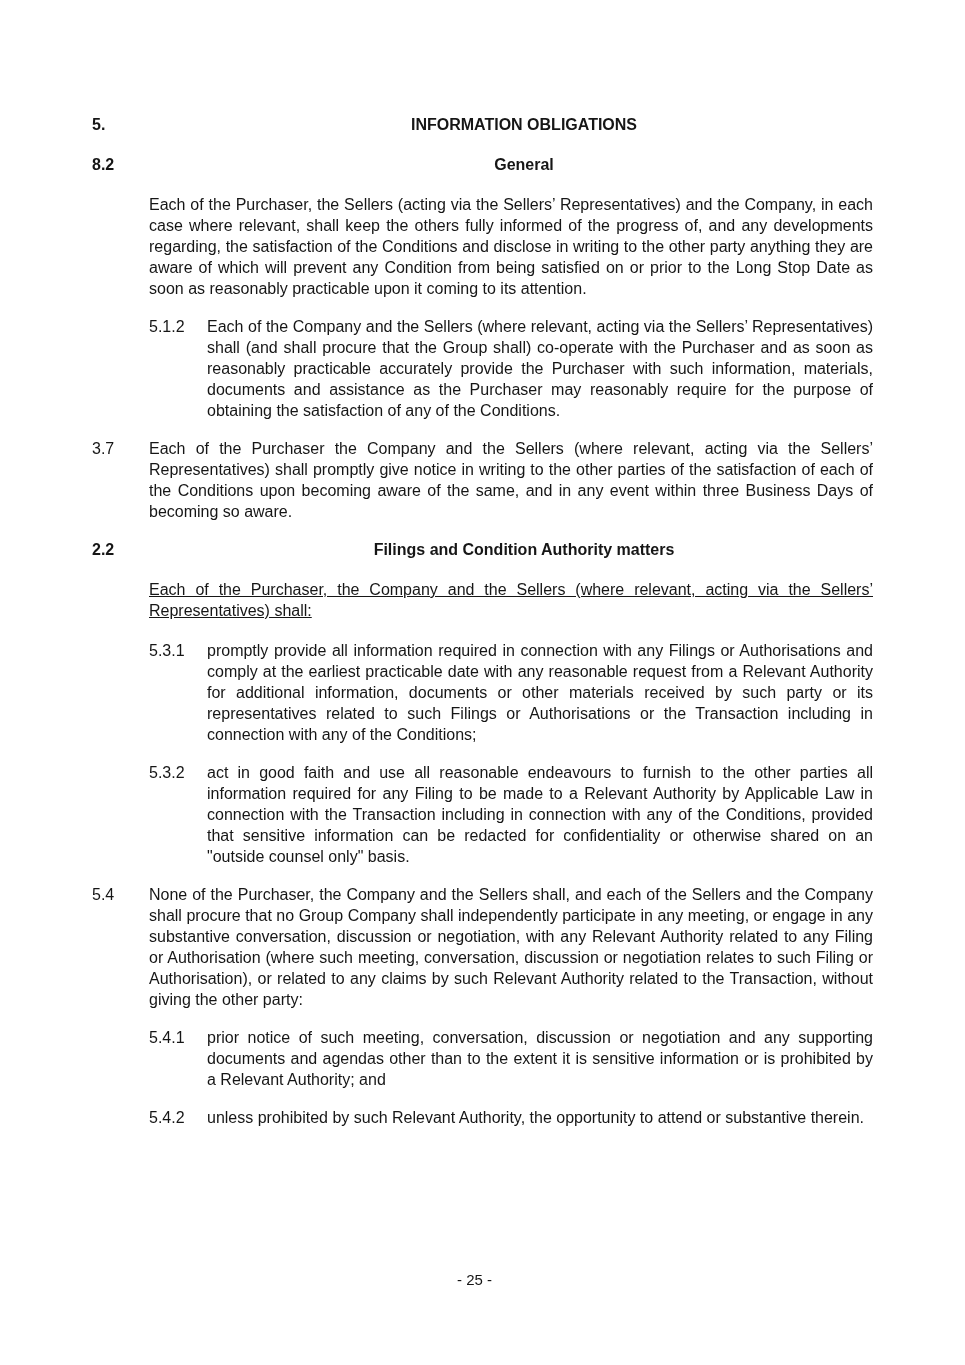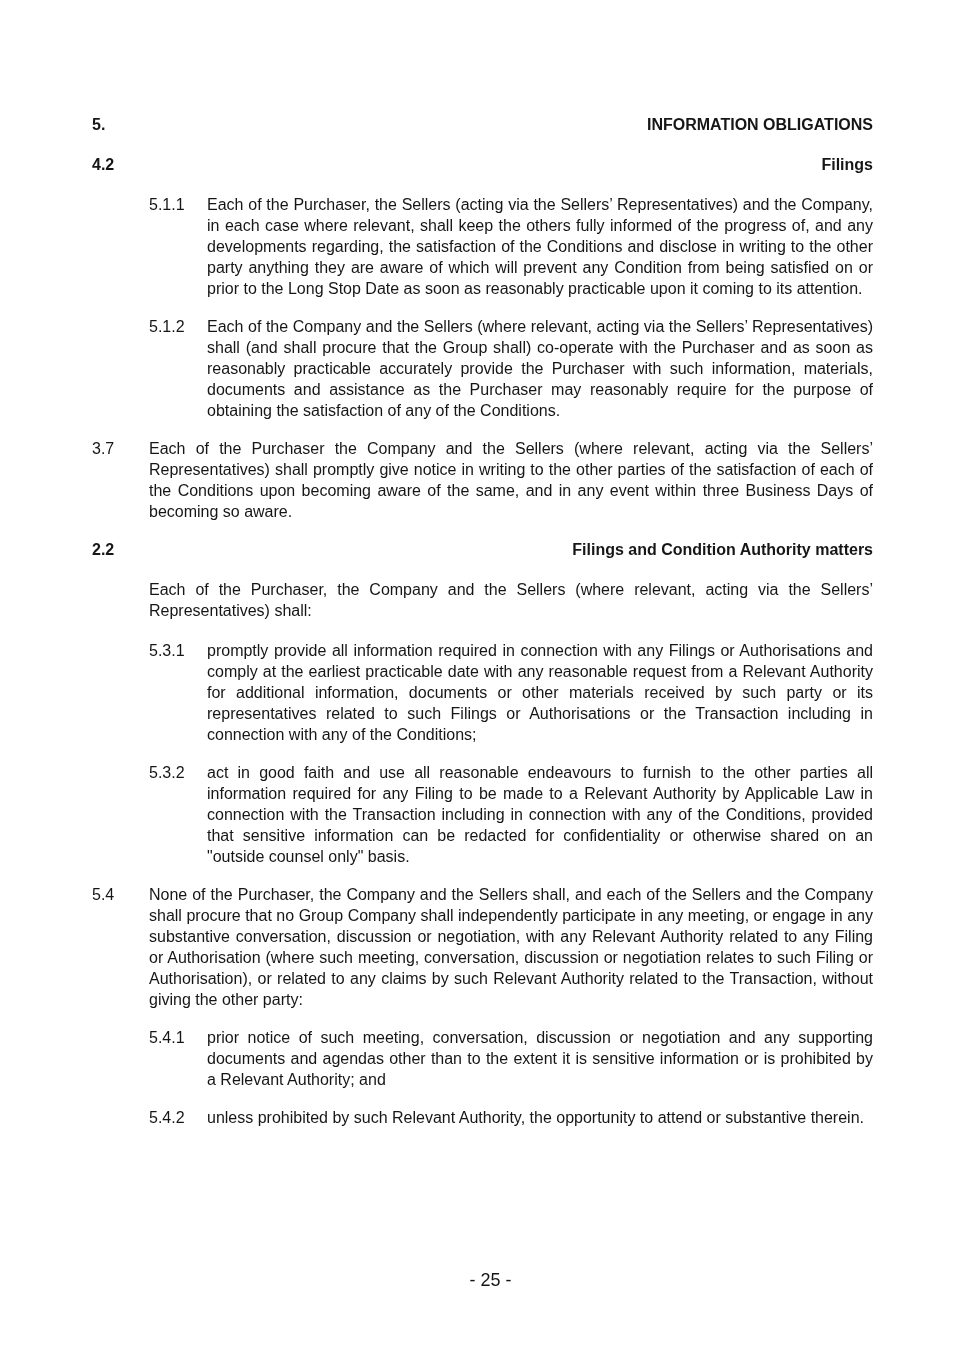--- a/index.html
+++ b/index.html
@@ -18,49 +18,48 @@
     left: 92px;
     top: 114px;
     width: 781px;
   }
   .block { display: flex; margin-bottom: 17px; }
   .block .num { flex: 0 0 57px; }
   .block.lvl2 { margin-left: 57px; }
   .block.lvl2 .num { flex: 0 0 58px; }
   .block .txt { flex: 1; text-align: justify; }
   .block.heading { font-weight: bold; margin-bottom: 19px; }
-  .block.heading .txt { text-align: right; margin-left: 26px; }
-  .block.intro { margin-bottom: 19px; }
+  .block.heading .txt { text-align: center; margin-left: 26px; }
+  .block.intro { margin-bottom: 19px; text-decoration: underline; }
   .footer {
     position: absolute;
     top: 1272px;
-    left: 100px;
+    left: 84px;
     width: 781px;
     text-align: center;
-    font-size: 18px;
+    font-size: 15px;
     line-height: 16px;
   }
 </style>
 </head>
 <body>
 
 <div class="content">
 
   <div class="block heading">
     <span class="num">5.</span>
     <div class="txt">INFORMATION OBLIGATIONS</div>
   </div>
 
   <div class="block heading">
-    <span class="num">4.2</span>
-    <div class="txt">Filings</div>
+    <span class="num">8.2</span>
+    <div class="txt">General</div>
   </div>
 
   <div class="block lvl2">
-    <span class="num">5.1.1</span>
     <div class="txt">Each of the Purchaser, the Sellers (acting via the Sellers’ Representatives) and the Company, in each case where relevant, shall keep the others fully informed of the progress of, and any developments regarding, the satisfaction of the Conditions and disclose in writing to the other party anything they are aware of which will prevent any Condition from being satisfied on or prior to the Long Stop Date as soon as reasonably practicable upon it coming to its attention.</div>
   </div>
 
   <div class="block lvl2">
     <span class="num">5.1.2</span>
     <div class="txt">Each of the Company and the Sellers (where relevant, acting via the Sellers’ Representatives) shall (and shall procure that the Group shall) co-operate with the Purchaser and as soon as reasonably practicable accurately provide the Purchaser with such information, materials, documents and assistance as the Purchaser may reasonably require for the purpose of obtaining the satisfaction of any of the Conditions.</div>
   </div>
 
   <div class="block">
     <span class="num">3.7</span>

